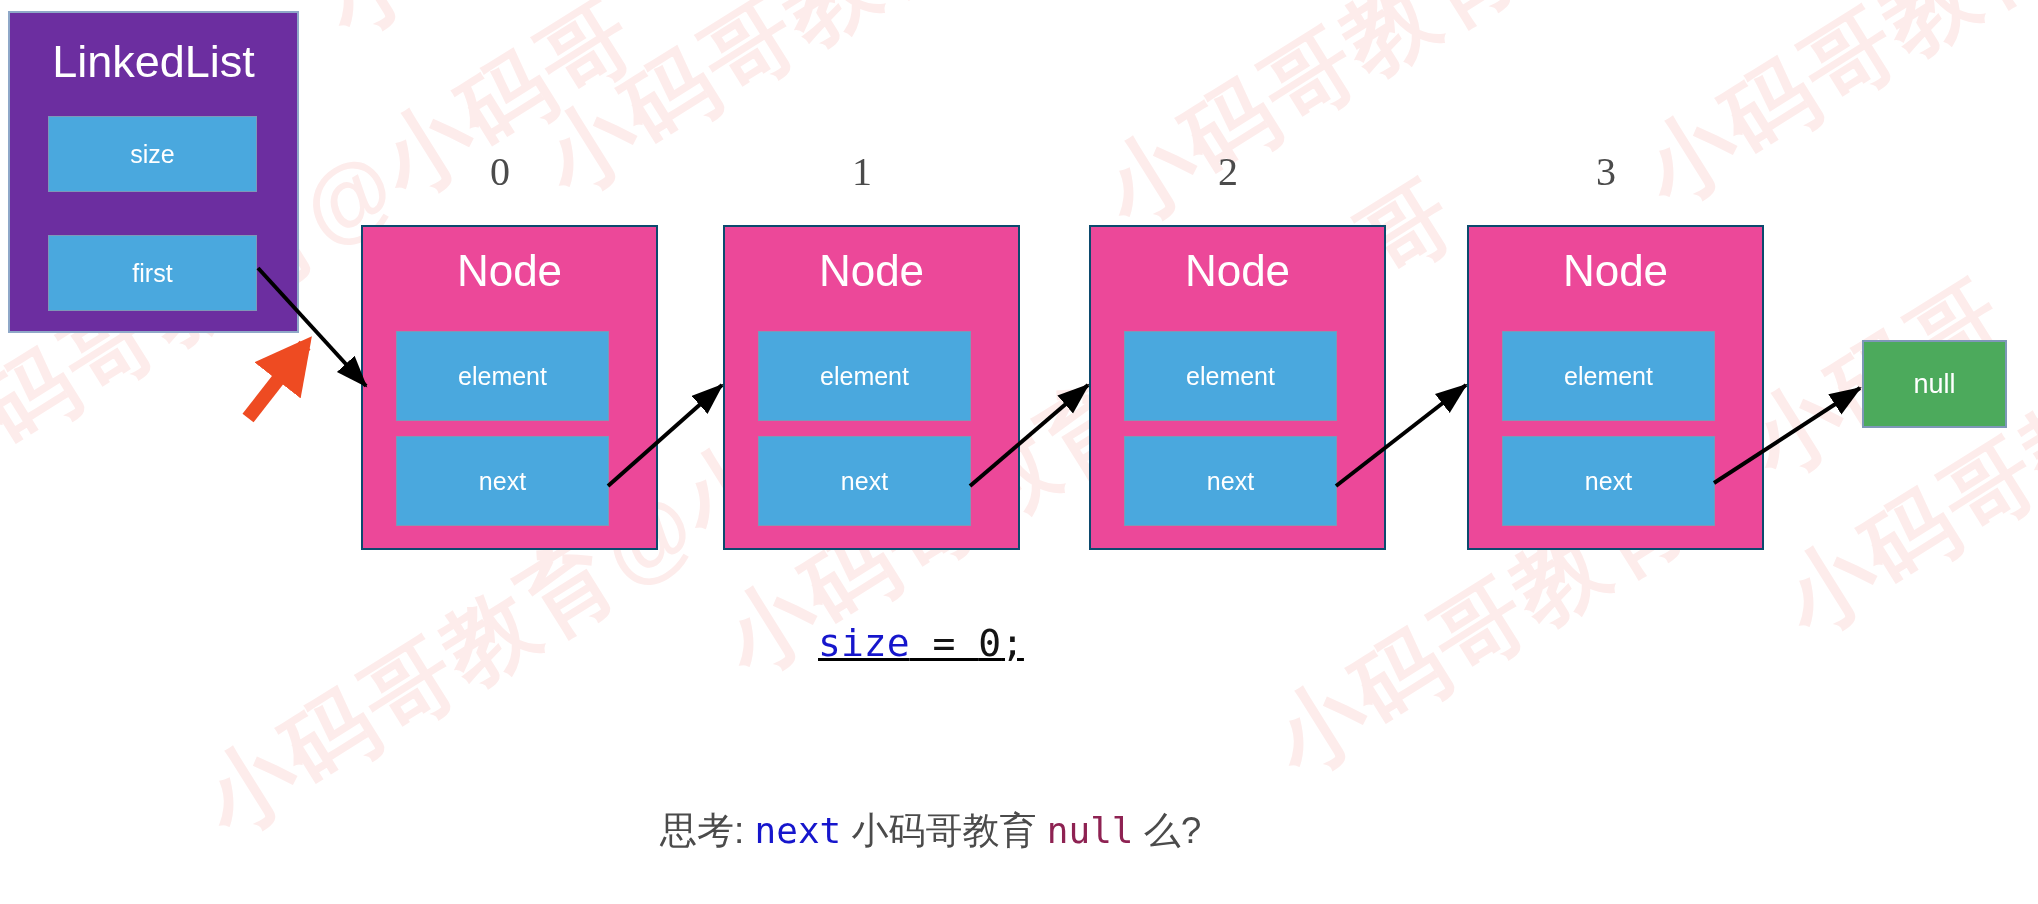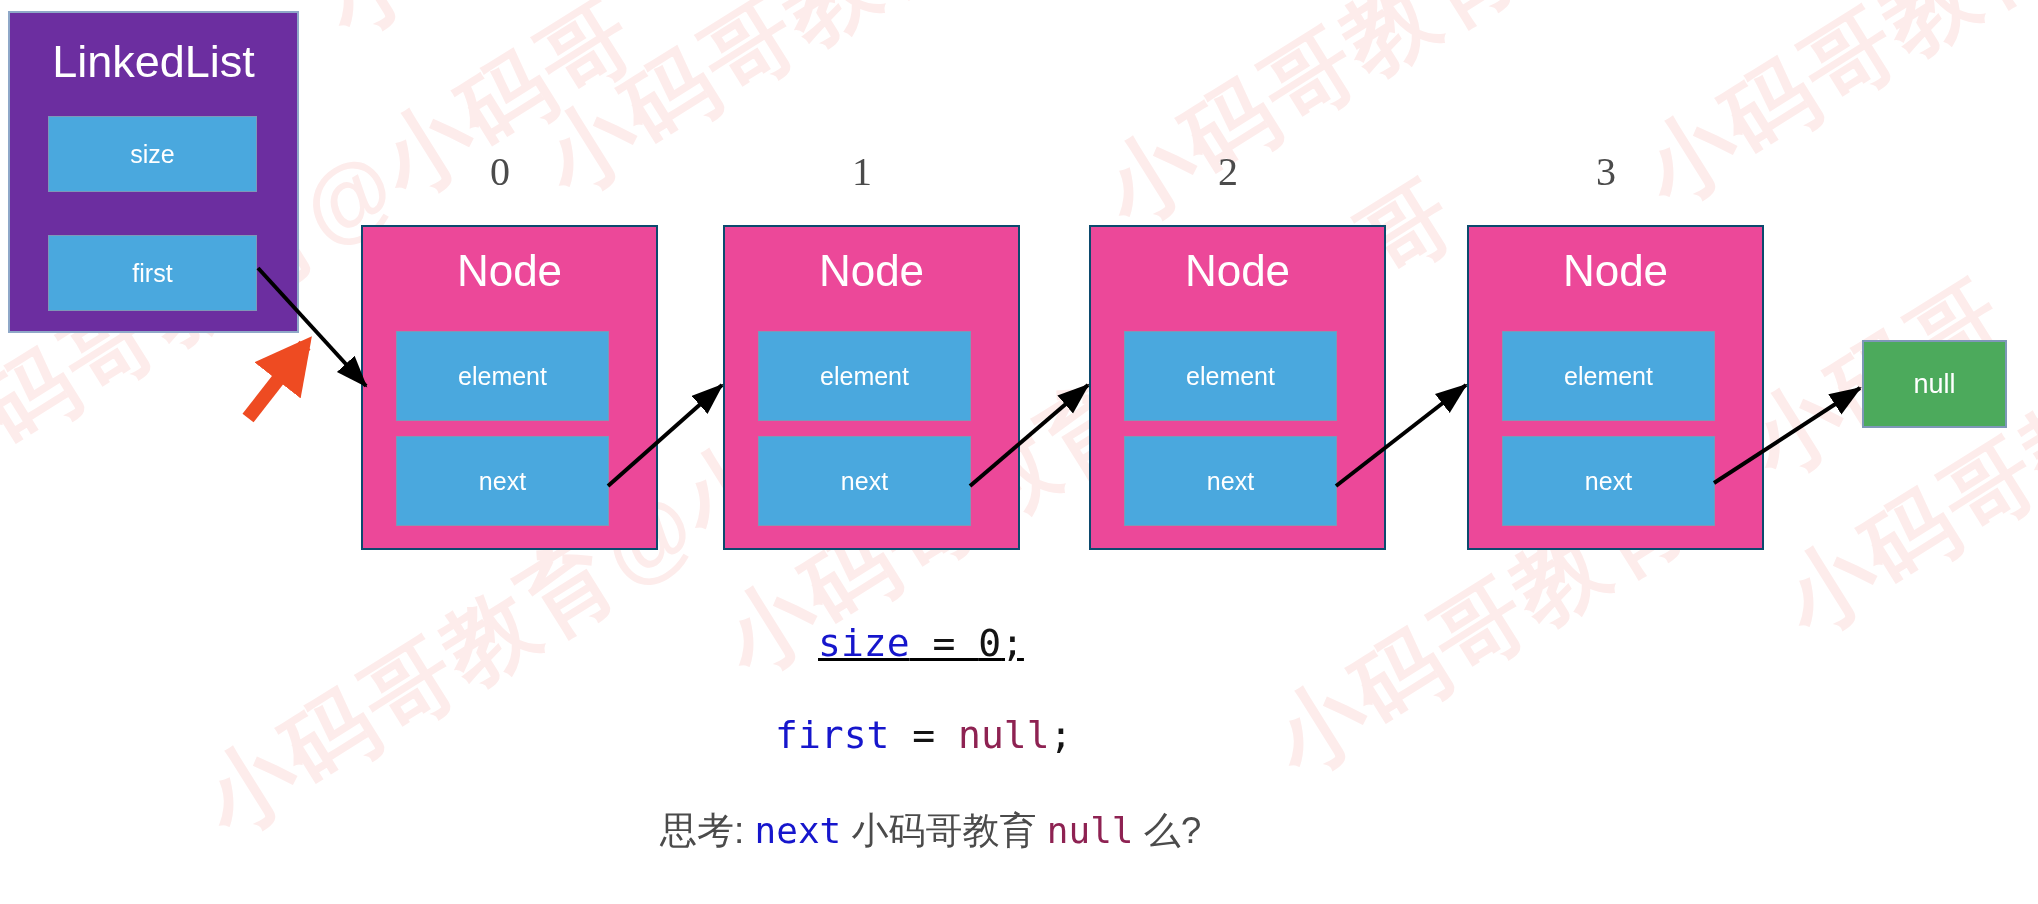--- a/index.html
+++ b/index.html
@@ -256,17 +256,16 @@
 
     <line x1="1336" y1="486" x2="1466" y2="385" stroke="#000000" stroke-width="4" marker-end="url(#ah)"></line>
 
     <line x1="1714" y1="483" x2="1860" y2="388" stroke="#000000" stroke-width="4" marker-end="url(#ah)"></line>
 
     <line x1="248" y1="418" x2="305" y2="345" stroke="#EE4B22" stroke-width="14" marker-end="url(#ahr)"></line>
   </svg>
 
   <div class="code-line l1"><span class="tok-var">size</span><span class="tok-op"> = </span><span class="tok-num">0</span><span class="tok-op">;</span></div>
 
-  <div class="code-line l2"><span class="tok-var">first</span><span class="tok-op"> = </span><span class="tok-null">null</span><span class="tok-op">;</span></div>
 
   <div class="question"><span>思考: </span><span class="mono tok-var">next</span><span> 小码哥教育 </span><span class="mono tok-null">null</span><span> 么?</span></div>
 
 </div>
 
 </body></html>

